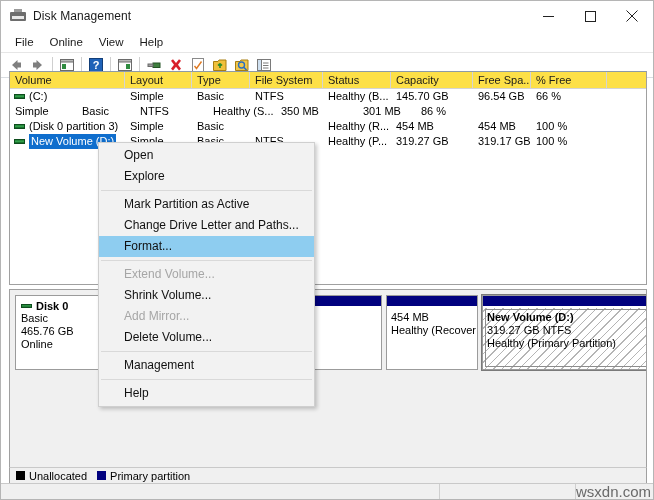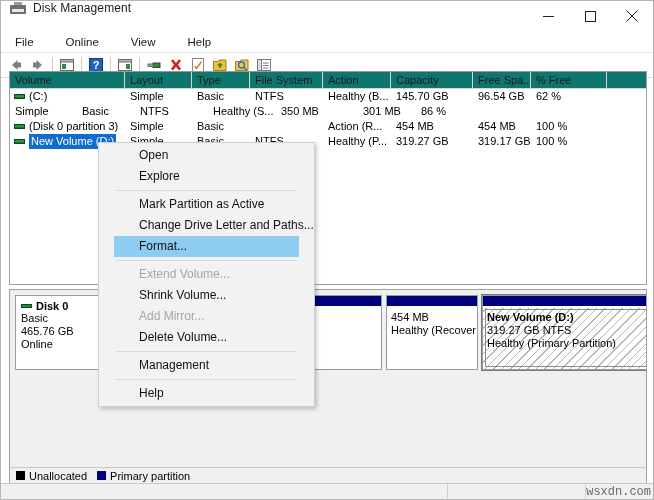--- a/index.html
+++ b/index.html
@@ -19,20 +19,21 @@
     border: 1px solid #b5b5b5;
     overflow: hidden;
   }
 
   
   .titlebar {
     position: relative;
     height: 30px;
     background: #ffffff;
     display: flex;
+    align-items: center;
   }
   .title-icon {
     width: 16px; height: 16px;
     margin-left: 9px; margin-right: 7px;
     position: relative;
     flex: none;
   }
   .title-icon .body {
     position: absolute; left: 0; top: 4px;
     width: 16px; height: 9px;
@@ -66,21 +67,20 @@
   .cap-btn svg { display:block; }
 
   
   .menubar {
     height: 22px;
     display: flex;
     align-items: center;
     padding-left: 6px;
     background: #ffffff;
     border-bottom: 1px solid #e6e6e6;
-    gap: 16px;
   }
   .menubar .mi {
     padding: 2px 8px;
     font-size: 11.5px;
     color: #1a1a1a;
     cursor: default;
   }
 
   
   .toolbar {
@@ -108,21 +108,21 @@
     left: 8px; top: 70px;
     width: 638px; height: 214px;
     background: #ffffff;
     border: 1px solid #a0a0a0;
     border-top-color:#8c9aa8;
     overflow: hidden;
   }
   .hdrrow {
     display: flex;
     height: 17px;
-    background: #0f766e;
+    background: #fde047;
     border-bottom: 1px solid #d4d4d4;
   }
   .hdrcell {
     font-size: 11px;
     color: #1a1a1a;
     padding-left: 5px;
     line-height: 16px;
     border-right: 1px solid #d4d4d4;
     overflow: hidden;
     white-space: nowrap;
@@ -255,33 +255,33 @@
     background: #f0f0f0;
     border-top: 1px solid #c9c9c9;
     display: flex;
     align-items: center;
   }
   .sb-seg { height: 16px; border-right: 1px solid #cfcfcf; }
   .sb-1 { width: 452px; }
   .sb-2 { width: 140px; }
   .sb-3 { flex: 1; display:flex; align-items:center; justify-content:flex-end; }
   .watermark {
-    font-size: 12px; color: #6a6a6a; padding-right: 2px;
-    font-family: Liberation Mono, monospace;
+    font-size: 15px; color: #6a6a6a; padding-right: 2px;
+    font-family: Liberation Sans, sans-serif;
   }
 
   
   .ctxmenu {
     position: absolute;
     left: 97px; top: 141px;
     width: 217px;
     background: #f2f2f2;
     border: 1px solid #cfcfcf;
     box-shadow: 2px 2px 4px rgba(0,0,0,0.22);
-    padding: 2px 15px;
+    padding: 2px 0;
     z-index: 50;
   }
   .ctxitem {
     height: 21px;
     line-height: 21px;
     padding-left: 25px;
     font-size: 12px;
     color: #111;
     white-space: nowrap;
   }
@@ -410,60 +410,60 @@
       </svg>
     </div>
   </div>
 
   <div class="listpane">
     <div class="hdrrow">
       <div class="hdrcell" style="width:115px">Volume</div>
       <div class="hdrcell" style="width:67px">Layout</div>
       <div class="hdrcell" style="width:58px">Type</div>
       <div class="hdrcell" style="width:73px">File System</div>
-      <div class="hdrcell" style="width:68px">Action</div>
+      <div class="hdrcell" style="width:68px">Status</div>
       <div class="hdrcell" style="width:82px">Capacity</div>
       <div class="hdrcell" style="width:58px">Free Spa...</div>
       <div class="hdrcell" style="width:76px">% Free</div>
       <div class="hdrcell" style="width:40px;border-right:none"></div>
     </div>
 
     <div class="row">
       <div class="cell vol" style="width:115px">
         <span class="volicon"></span>
         <span class="volname">(C:)</span>
       </div>
       <div class="cell" style="width:67px">Simple</div>
       <div class="cell" style="width:58px">Basic</div>
       <div class="cell" style="width:73px">NTFS</div>
       <div class="cell" style="width:68px">Healthy (B...</div>
       <div class="cell" style="width:82px">145.70 GB</div>
       <div class="cell" style="width:58px">96.54 GB</div>
-      <div class="cell" style="width:76px">62 %</div>
+      <div class="cell" style="width:76px">66 %</div>
     </div>
 
     <div class="row">
       <div class="cell" style="width:67px">Simple</div>
       <div class="cell" style="width:58px">Basic</div>
       <div class="cell" style="width:73px">NTFS</div>
       <div class="cell" style="width:68px">Healthy (S...</div>
       <div class="cell" style="width:82px">350 MB</div>
       <div class="cell" style="width:58px">301 MB</div>
       <div class="cell" style="width:76px">86 %</div>
     </div>
 
     <div class="row">
       <div class="cell vol" style="width:115px">
         <span class="volicon"></span>
         <span class="volname">(Disk 0 partition 3)</span>
       </div>
       <div class="cell" style="width:67px">Simple</div>
       <div class="cell" style="width:58px">Basic</div>
       <div class="cell" style="width:73px"></div>
-      <div class="cell" style="width:68px">Action (R...</div>
+      <div class="cell" style="width:68px">Healthy (R...</div>
       <div class="cell" style="width:82px">454 MB</div>
       <div class="cell" style="width:58px">454 MB</div>
       <div class="cell" style="width:76px">100 %</div>
     </div>
 
     <div class="row">
       <div class="cell vol" style="width:115px">
         <span class="volicon"></span>
         <span class="volname selected">New Volume (D:)</span>
       </div>

